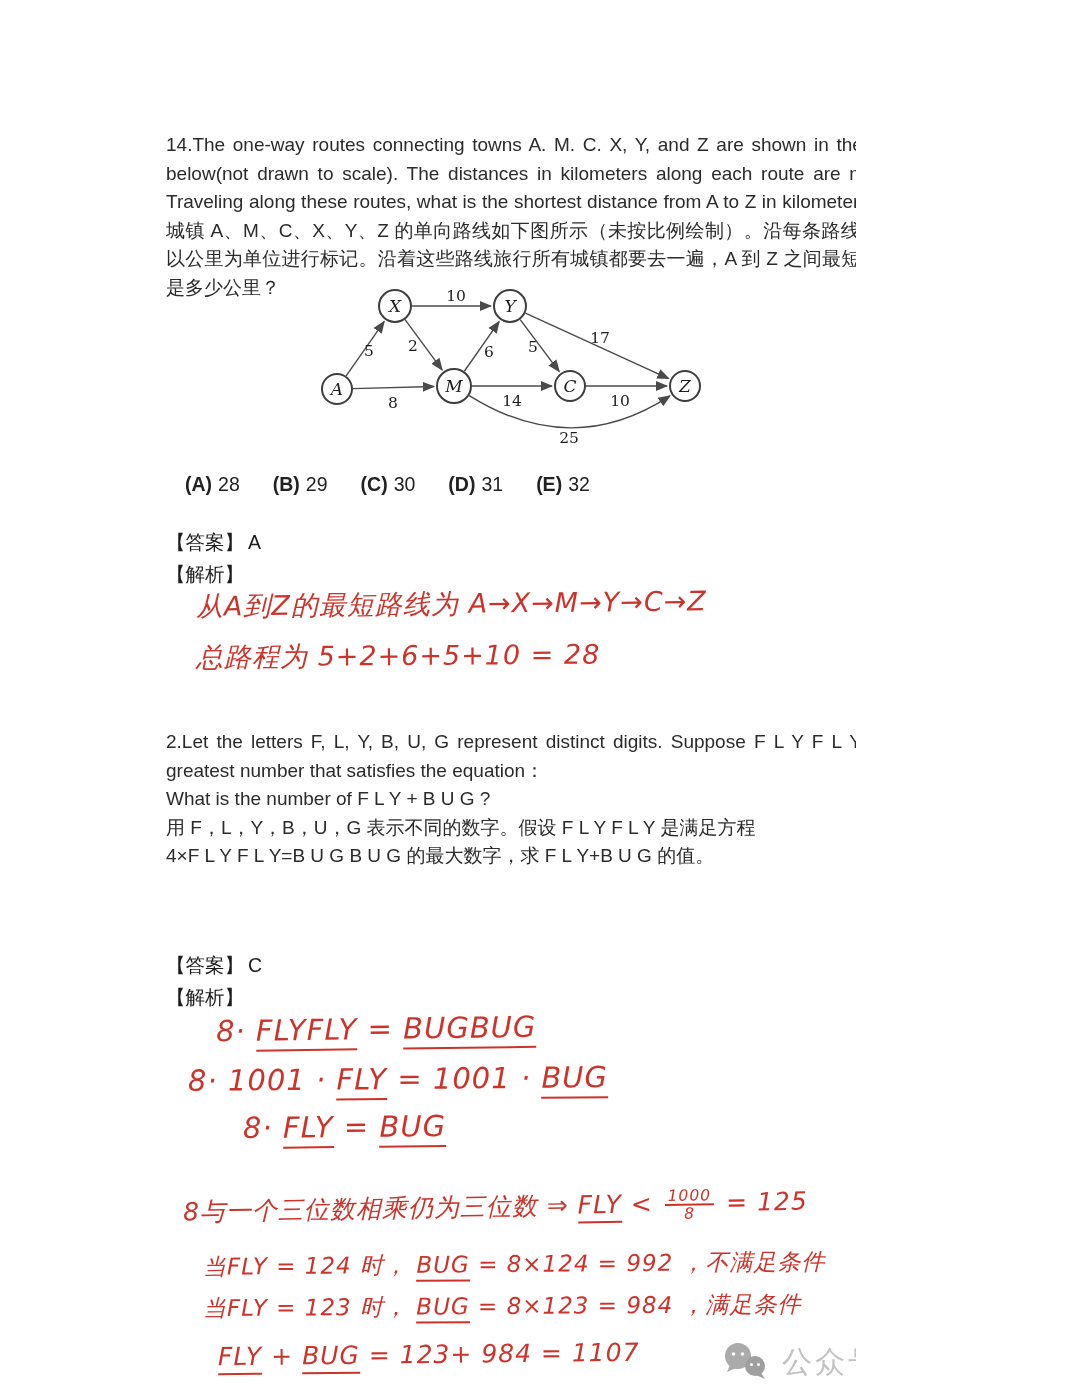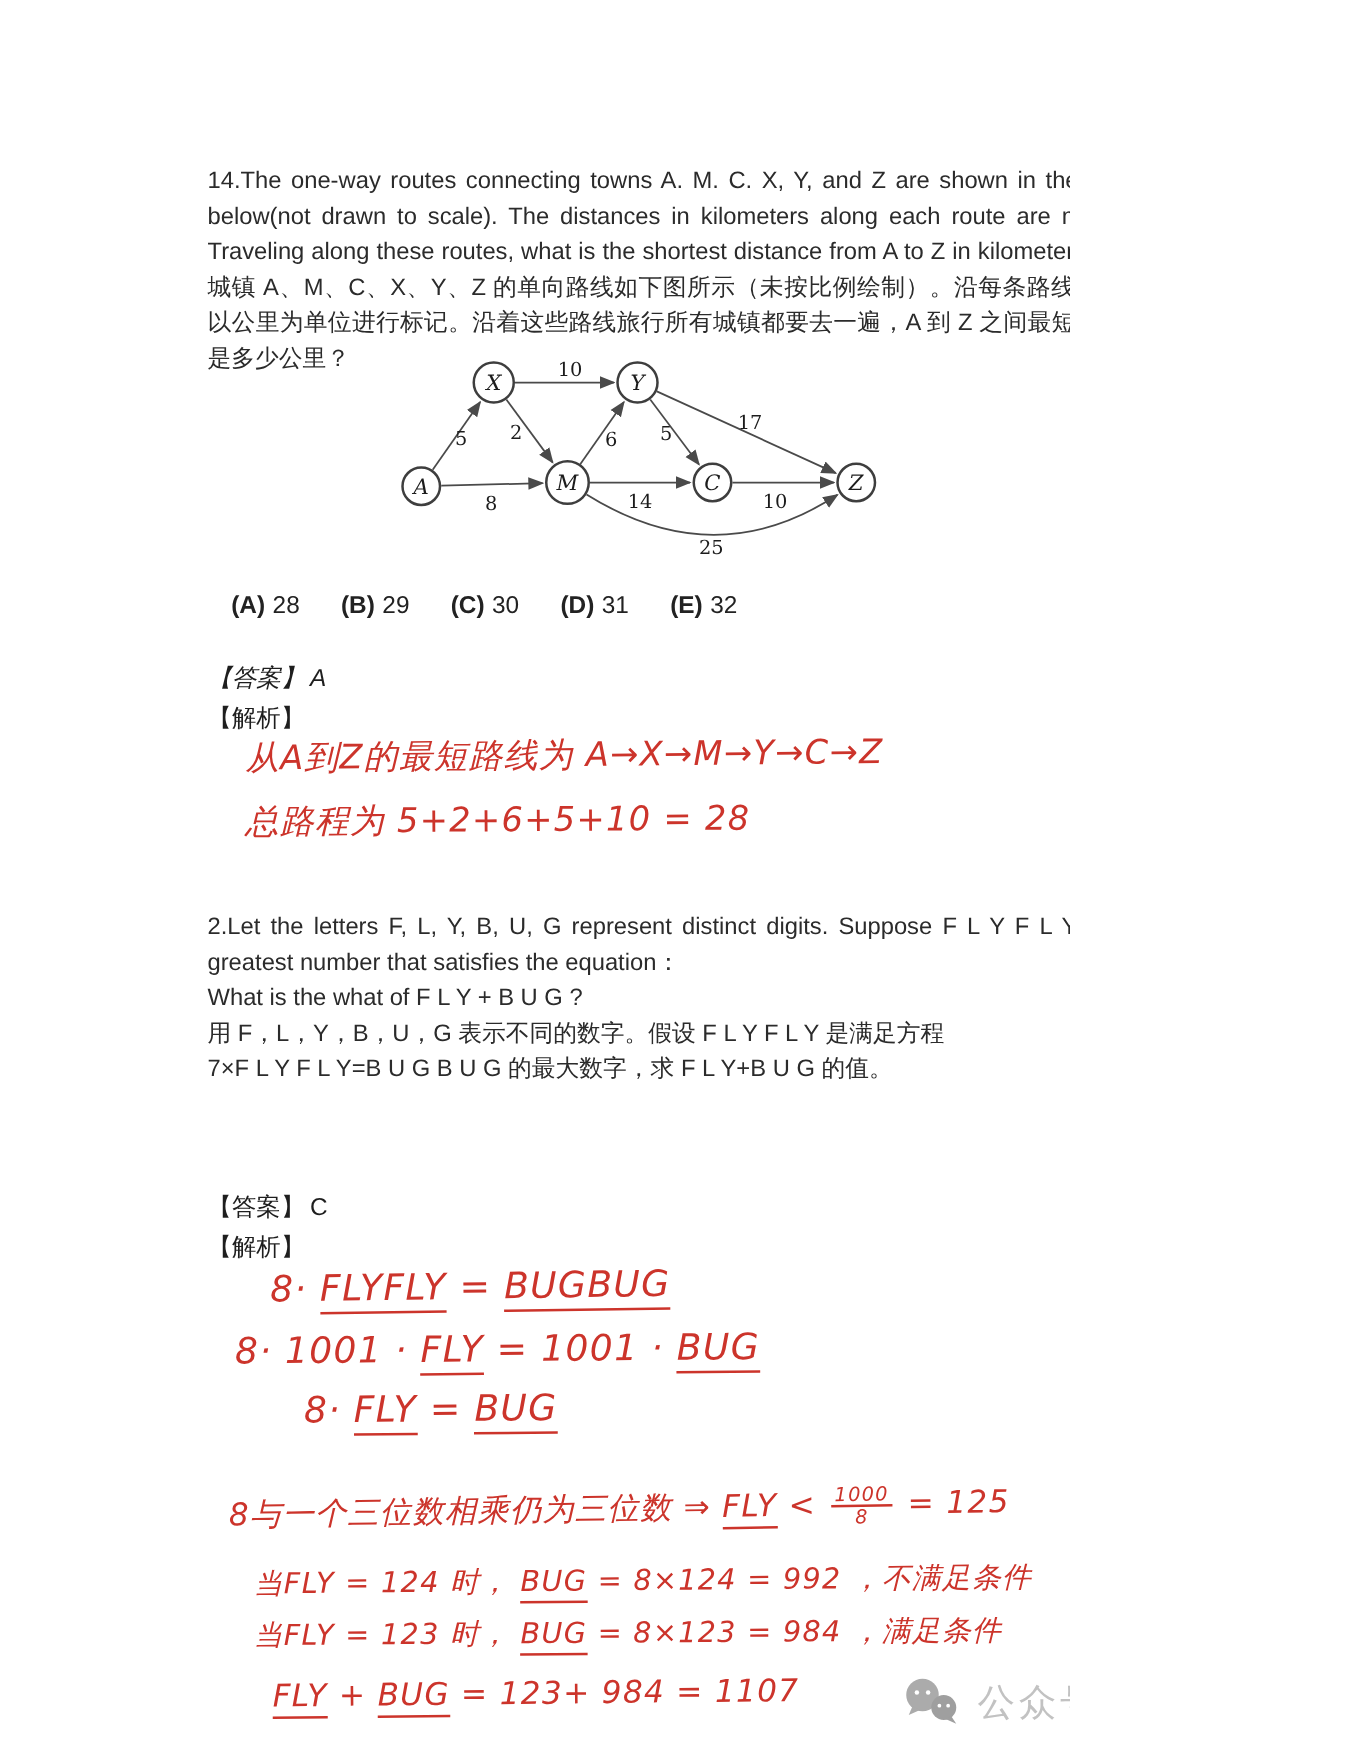--- a/index.html
+++ b/index.html
@@ -15,21 +15,21 @@
   #q15-text p.just{text-align:justify;}
 
   
   .choices{position:absolute;display:flex;font-size:19.5px;color:#222;}
   #q14-choices{left:185px;top:473px;gap:33px;}
   #q15-choices{left:175px;top:911px;gap:37px;font-size:20px;}
   .choice b{font-weight:700;margin-right:6px;}
 
   
   .ansline{position:absolute;left:166px;font-size:19.5px;color:#1e1e1e;}
-  #answer14{top:529px;font-style:italic;} #analysis14{top:561px;}
+  #answer14{top:529px;} #analysis14{top:561px;}
   #answer15{top:952px;} #analysis15{top:984px;}
   .ansline .v{margin-left:4px;}
 
   
   #graph-wrap{position:absolute;left:0px;top:0px;width:1080px;height:1400px;pointer-events:none;}
   #graph-wrap svg{position:absolute;left:0;top:0;}
   .edge{stroke:#4a4a4a;stroke-width:1.4;fill:none;}
   .node-circle{stroke:#3e3e3e;stroke-width:2;fill:#ffffff;}
   .node-label{font-family:"DejaVu Serif","Liberation Serif",serif;font-style:italic;
               font-size:17px;fill:#1c1c1c;text-anchor:middle;}
@@ -124,23 +124,23 @@
   <div id="answer14" class="ansline">
     <span>【答案】</span><span class="v">A</span>
   </div>
   <div id="analysis14" class="ansline">【解析】</div>
 
   <div id="hw14-0" class="hw"><span>从A到Z的最短路线为 A→X→M→Y→C→Z</span></div>
   <div id="hw14-1" class="hw"><span>总路程为 5+2+6+5+10 = 28</span></div>
 
   <div id="q15-text" class="qtext">
     <p class="just">2.Let the letters F, L, Y, B, U, G represent distinct digits. Suppose F L Y F L Y is the greatest number that satisfies the equation：</p>
-    <p>What is the what of F L Y + B U G ?</p>
+    <p>What is the number of F L Y + B U G ?</p>
     <p>用 F，L，Y，B，U，G 表示不同的数字。假设 F L Y F L Y 是满足方程</p>
-    <p>7×F L Y F L Y=B U G B U G 的最大数字，求 F L Y+B U G 的值。</p>
+    <p>4×F L Y F L Y=B U G B U G 的最大数字，求 F L Y+B U G 的值。</p>
   </div>
 
 
   <div id="answer15" class="ansline">
     <span>【答案】</span><span class="v">C</span>
   </div>
   <div id="analysis15" class="ansline">【解析】</div>
 
   <div id="hw15-0" class="hw"><span>8· </span><span class="u">FLYFLY</span><span> = </span><span class="u">BUGBUG</span></div>
   <div id="hw15-1" class="hw"><span>8· 1001 · </span><span class="u">FLY</span><span> = 1001 · </span><span class="u">BUG</span></div>

